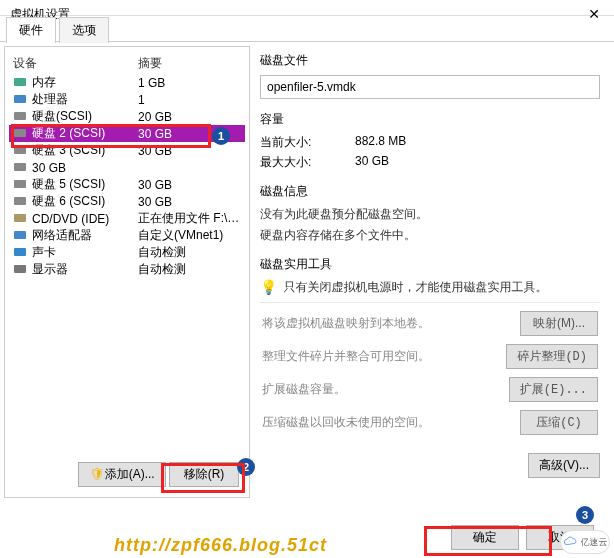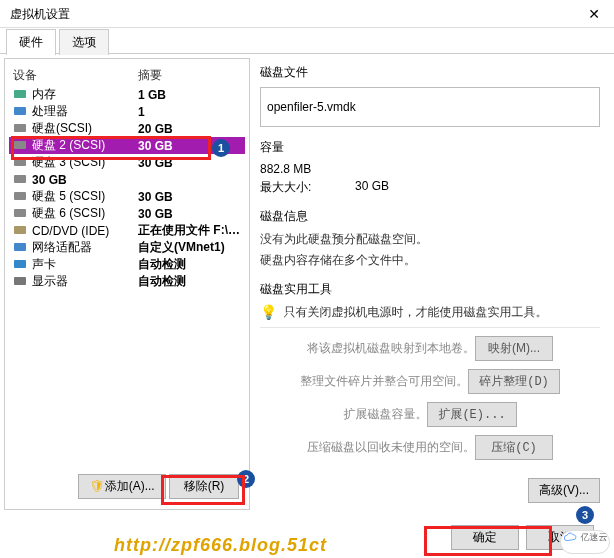--- a/index.html
+++ b/index.html
@@ -1,54 +1,54 @@
 <!DOCTYPE html>
 <html><head>
 <meta charset="utf-8">
 <style>
 * { box-sizing: border-box; margin: 0; padding: 0; font-family: "Microsoft YaHei", sans-serif; font-size: 12px; }
 body { background: #fff; width: 614px; height: 558px; overflow: hidden; position: relative; }
-.titlebar { height: 28px; line-height: 28px; padding-left: 10px; border-bottom: 1px solid #ddd; background: #fff; display: flex; justify-content: space-between; }
+.titlebar { height: 16px; line-height: 28px; padding-left: 10px; border-bottom: 1px solid #ddd; background: #fff; display: flex; justify-content: space-between; }
 .titlebar .close { width: 40px; text-align: center; font-size: 14px; }
 .tabs { height: 26px; border-bottom: 1px solid #ccc; padding-left: 6px; }
 .tab { display: inline-block; padding: 4px 12px; border: 1px solid #ccc; border-bottom: none; background: #fff; position: relative; top: 1px; }
 .tab.inactive { background: #f3f3f3; }
 .content { display: flex; height: 460px; padding: 4px; }
 .left { width: 246px; border: 1px solid #ccc; padding: 6px 4px; position: relative; display: flex; flex-direction: column; }
 .header-row { display: flex; font-weight: normal; color: #333; padding: 2px 4px; }
 .col-dev { width: 125px; }
 .col-sum { flex: 1; }
 .list { flex: 1; overflow: hidden; }
 .row { display: flex; align-items: center; height: 17px; padding: 0 4px; }
 .row .icon { width: 16px; height: 14px; display: inline-block; margin-right: 3px; }
 .row.selected { background: #a21caf; color: #fff; }
 .row .dev { width: 106px; white-space: nowrap; overflow: hidden; }
-.row .sum { flex: 1; white-space: nowrap; overflow: hidden; text-overflow: ellipsis; font-weight: bold; }
+.row .sum { flex: 1; white-space: nowrap; overflow: hidden; text-overflow: ellipsis; }
 .red-box { border: 3px solid #e22; position: absolute; pointer-events: none; }
 .badge { position: absolute; width: 18px; height: 18px; border-radius: 50%; background: #1b50a0; color: #fff; font-size: 11px; text-align: center; line-height: 18px; font-weight: bold; }
 .btn-row { text-align: right; padding: 8px 6px 4px; }
 .btn { display: inline-block; min-width: 70px; padding: 3px 10px; border: 1px solid #adadad; background: #e1e1e1; text-align: center; }
 .btn.disabled { color: #888; font-family: Liberation Mono, monospace; }
 .shield { color: #f5b400; }
 .right { flex: 1; padding: 6px 10px; }
 .sect { margin-bottom: 12px; }
 .sect-title { margin-bottom: 6px; }
-.file-box { border: 1px solid #bdbdbd; padding: 12px 6px; background: #fff; }
+.file-box { border: 1px solid #bdbdbd; padding: 4px 6px; background: #fff; }
 .cap-row { display: flex; margin: 3px 0; }
 .cap-label { width: 95px; }
 .info-text { color: #333; margin: 4px 0; }
 .hint { color: #333; display: flex; align-items: flex-start; gap: 6px; }
 .hint .bulb { color: #f5b400; font-size: 14px; }
-.util-row { display: flex; justify-content: center; align-items: center; margin: 8px 2px; color: #888; }
+.util-row { display: flex; justify-content: space-between; align-items: center; margin: 8px 2px; color: #888; }
 .util-row .btn { min-width: 78px; color: #555; }
 .adv-row { text-align: right; margin-top: 18px; }
 .footer { position: absolute; right: 20px; bottom: 8px; }
 .footer .btn { min-width: 68px; margin-left: 4px; }
 .yellow-text { position: absolute; bottom: 2px; left: 114px; font-size: 18px; font-style: italic; font-weight: bold; color: #e0a300; letter-spacing: 1px; }
-.wm { position: absolute; right: 4px; bottom: 4px; width: 50px; height: 24px; border: 1px solid #ddd; border-radius: 14px; background: #fff; display: flex; justify-content: center; gap: 2px; }
+.wm { position: absolute; right: 4px; bottom: 4px; width: 50px; height: 24px; border: 1px solid #ddd; border-radius: 14px; background: #fff; display: flex; align-items: center; justify-content: center; gap: 2px; }
 .wm svg { width: 16px; height: 14px; }
 hr.sep { border: none; border-top: 1px solid #e6e6e6; margin: 6px 0; }
 </style>
 </head>
 <body>
 
 <div class="titlebar">
   <span>虚拟机设置</span>
   <span class="close">✕</span>
 </div>
@@ -162,20 +162,21 @@
   </div>
 
   <div class="right">
     <div class="sect">
       <div class="sect-title">磁盘文件</div>
       <div class="file-box">openfiler-5.vmdk</div>
     </div>
     <div class="sect">
       <div class="sect-title">容量</div>
       <div class="cap-row">
+          <span class="cap-label">当前大小:</span>
           <span>882.8 MB</span>
         </div>
       <div class="cap-row">
           <span class="cap-label">最大大小:</span>
           <span>30 GB</span>
         </div>
     </div>
     <div class="sect">
       <div class="sect-title">磁盘信息</div>
       <div class="info-text">没有为此硬盘预分配磁盘空间。</div>

